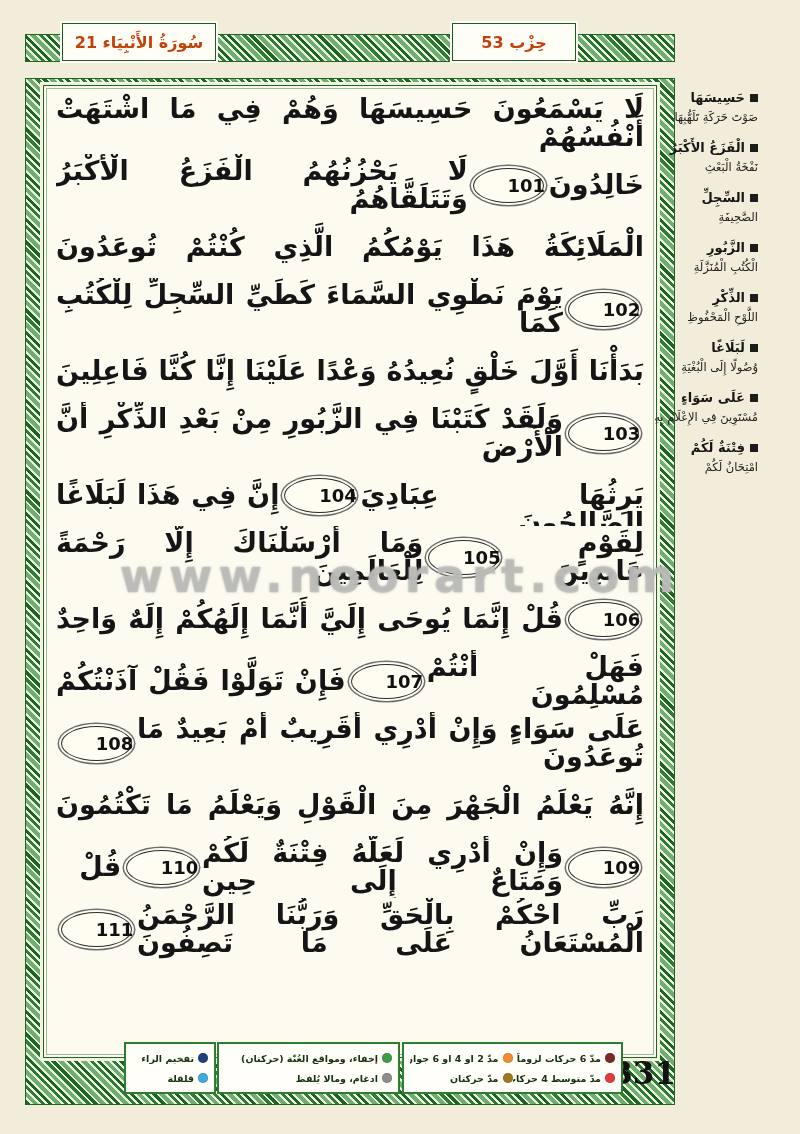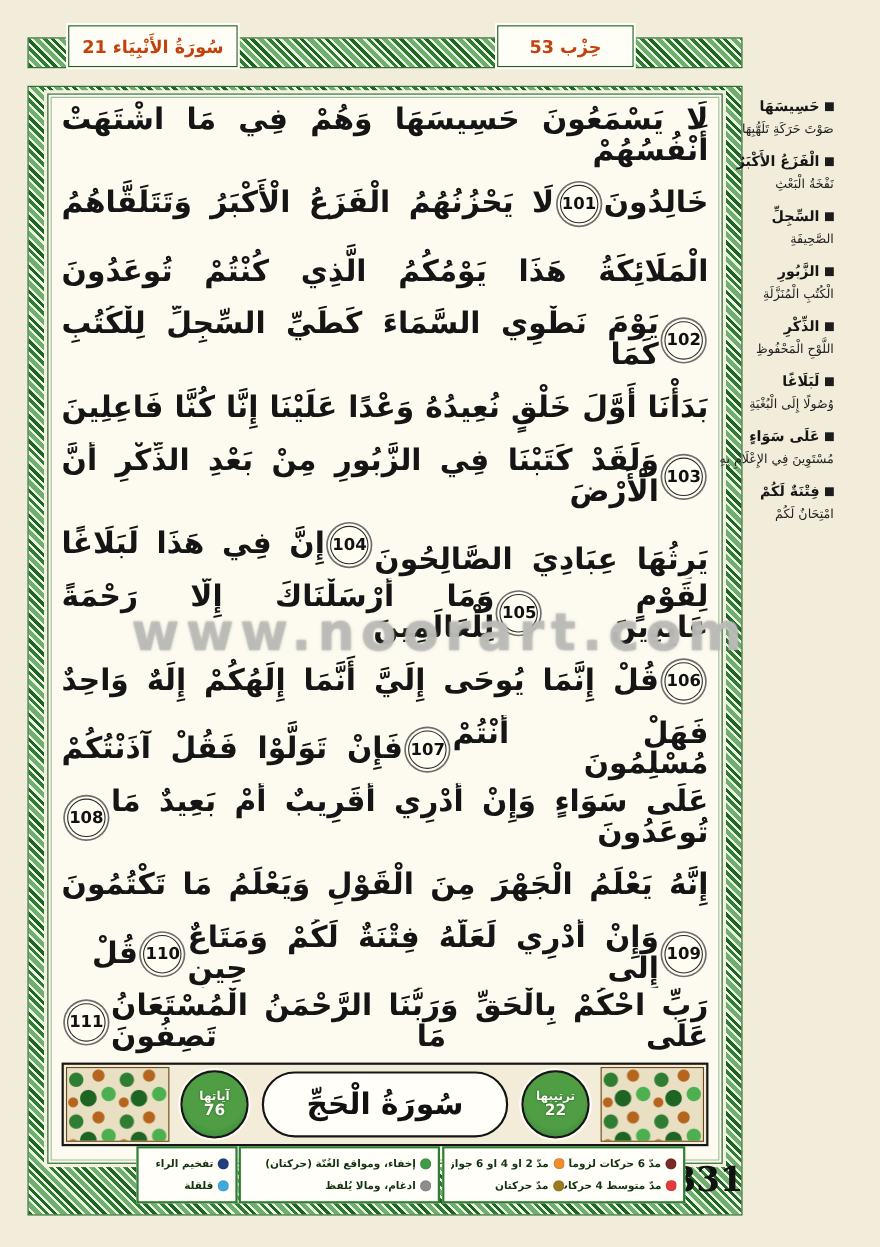--- a/index.html
+++ b/index.html
@@ -39,21 +39,21 @@
     display:flex;direction:rtl;align-items:center;height:62px;overflow:hidden;
     font-size:27px;font-weight:bold;color:#151515;
   }
   .qt{flex:1 1 0;text-align:justify;text-align-last:justify;line-height:1.05;white-space:normal;}
   .qt-solo{flex:0 0 auto;text-align:right;}
   .ayah{
     flex:0 0 auto;width:33px;height:33px;margin:0 5px;border-radius:50%;
     border:1.5px solid #2b2b2b;background:#fffdf2;
     box-shadow:0 0 0 2px #fffdf2, 0 0 0 3.5px #6d6d6d;
     display:flex;align-items:center;justify-content:center;
-    font-size:15px;font-weight:bold;color:#111;
+    font-size:18px;font-weight:bold;color:#111;padding-left:36px;
   }
   
   .banner{
     height:76px;margin-top:6px;border:2px solid #161616;background:#f3ecd8;
     display:flex;align-items:center;box-sizing:border-box;
   }
   .floral{
     flex:0 0 92px;align-self:stretch;margin:2px;border:1px solid #6c4a14;
     background:
       radial-gradient(circle at 18% 28%, #2f7d33 0 6px, rgba(0,0,0,0) 7px),
@@ -178,35 +178,20 @@
           <span class="qt" style="flex-grow: 62;">وَإِنْ أَدْرِي لَعَلَّهُ فِتْنَةٌ لَكُمْ وَمَتَاعٌ إِلَى حِينٍ</span>
           <span class="ayah">110</span>
           <span class="qt qt-solo" style="flex-grow: 4;">قُلْ</span>
         </div>
         <div class="qline">
           <span class="qt" style="flex-grow: 82;">رَبِّ احْكُمْ بِالْحَقِّ وَرَبُّنَا الرَّحْمَنُ الْمُسْتَعَانُ عَلَى مَا تَصِفُونَ</span>
           <span class="ayah">111</span>
         </div>
       </div>
 
-    <div class="banner">
-      <div class="floral"></div>
-      <div class="medallion">
-        <span class="m-word">آياتها</span>
-        <span class="m-num">76</span>
-      </div>
-      <div class="cartouche">
-        <span>سُورَةُ الْحَجِّ</span>
-      </div>
-      <div class="medallion">
-        <span class="m-word">ترتيبها</span>
-        <span class="m-num">22</span>
-      </div>
-      <div class="floral"></div>
-    </div>
   </div>
 </div>
 
 <div class="legend-box legend-a" id="legend-a">
     <div class="legend-item">
       <span class="dot" style="background: rgb(123, 43, 38);"></span>
       <span>مدّ 6 حركات لزوماً</span>
     </div>
     <div class="legend-item">
       <span class="dot" style="background: rgb(239, 142, 46);"></span>

